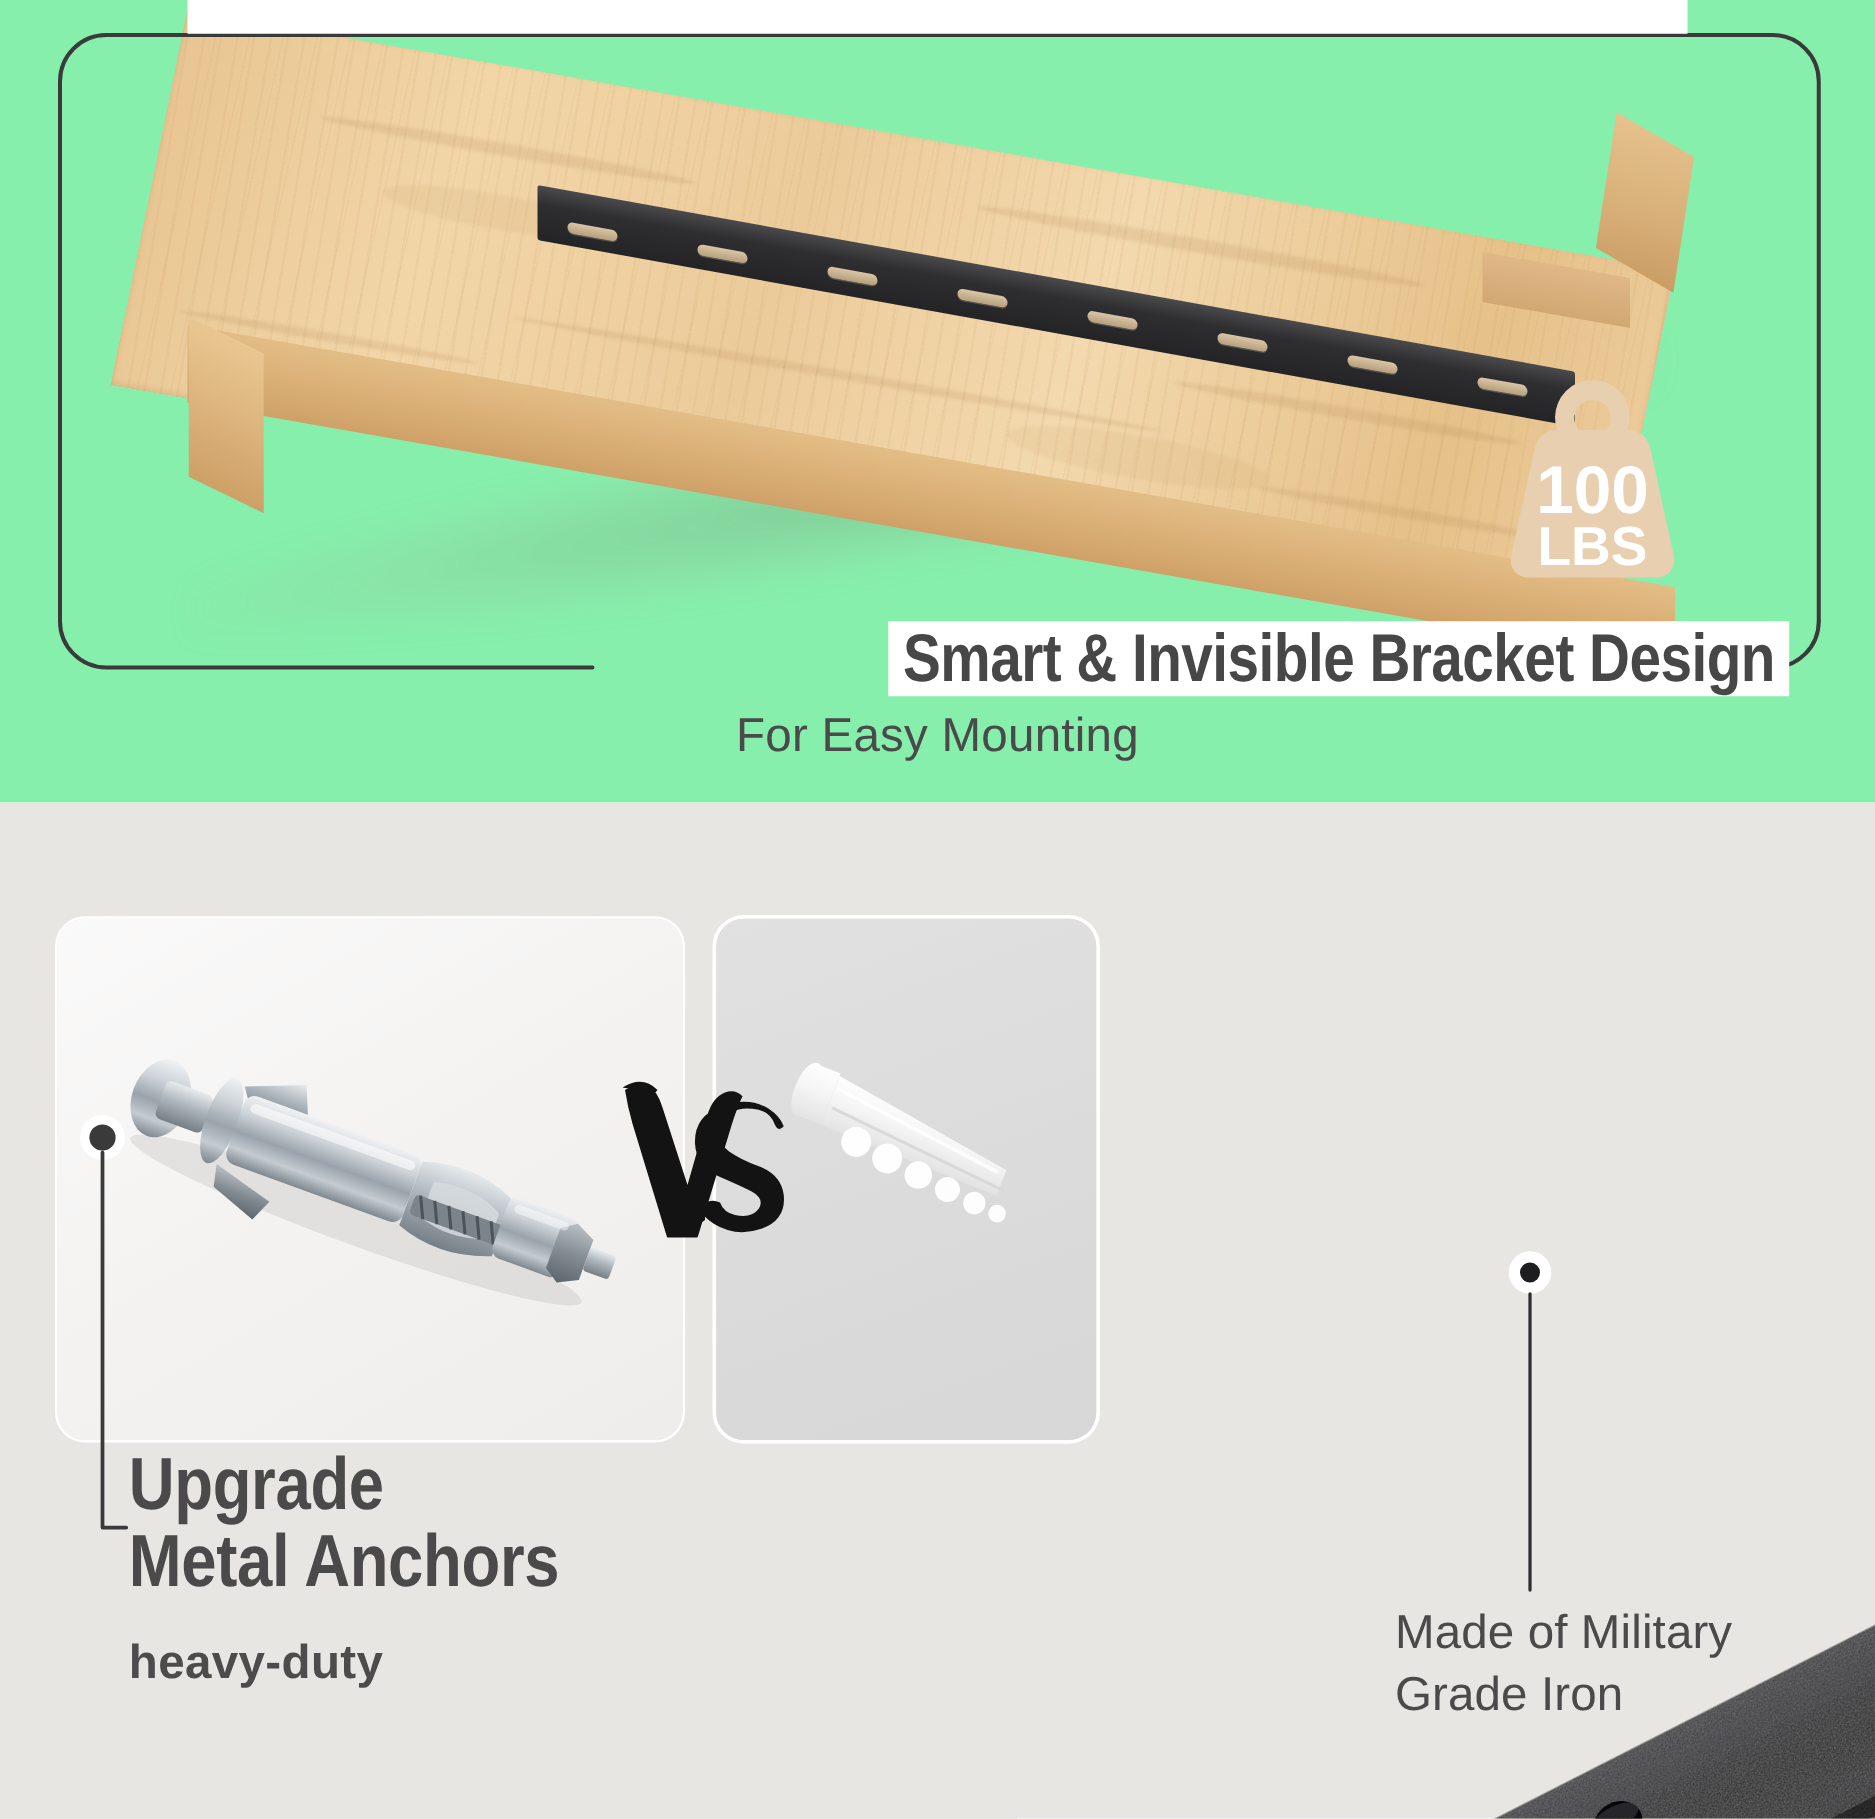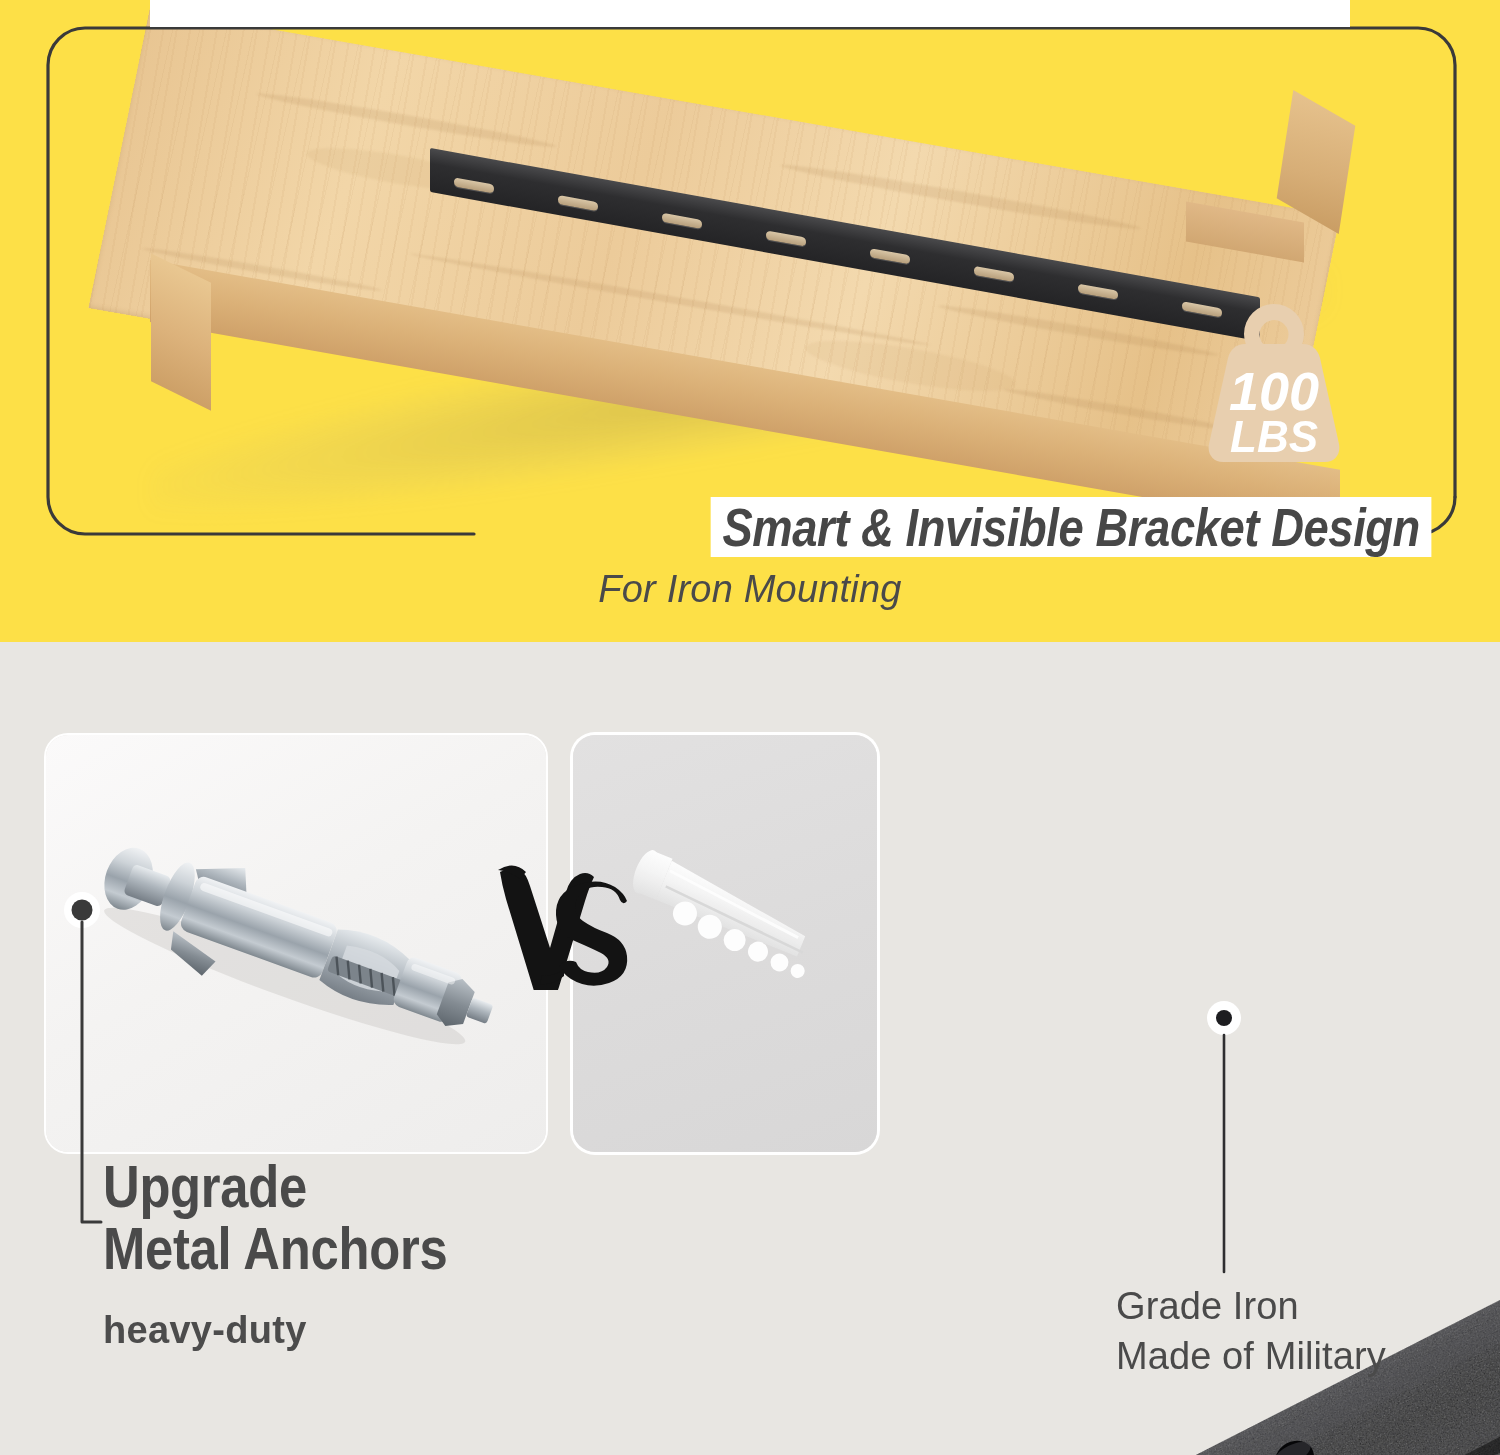--- a/index.html
+++ b/index.html
@@ -7,21 +7,21 @@
   html, body { background:#ffffff; }
   body {
     width:1500px; height:1455px;
     font-family:"Liberation Sans", sans-serif;
     position:relative; overflow:hidden;
   }
 
   
   #top-section {
     position:absolute; left:0; top:0; width:1500px; height:642px;
-    background:#fde047; overflow:hidden;font-style:italic;
+    background:#86efac; overflow:hidden;
   }
 
   
   #frame-svg { position:absolute; left:0; top:0; width:1500px; height:642px; }
 
   
   #shelf-stage {
     position:absolute; left:0; top:0; width:1500px; height:560px;
   }
   .shelf-shadow {
@@ -261,21 +261,21 @@
 
     <path d="M1455 497 L1455 65 A37 37 0 0 0 1418 28 L85 28 A37 37 0 0 0 48 65 L48 497 A37 37 0 0 0 85 534 L474 534" fill="none" stroke="#3a3a3a" stroke-width="3.2" stroke-linecap="round"></path>
     <path d="M1366 534 L1418 534 A37 37 0 0 0 1455 497" fill="none" stroke="#3a3a3a" stroke-width="3.2" stroke-linecap="round"></path>
 
     <rect x="150" y="0" width="1200" height="27" fill="#ffffff"></rect>
   </svg>
 
   <div id="headline-wrap">
     <h1 id="headline">Smart &amp; Invisible Bracket Design</h1>
   </div>
-  <div id="subtitle">For Iron Mounting</div>
+  <div id="subtitle">For Easy Mounting</div>
 </section>
 
 <section id="bottom-section">
 
   <div id="metal-card">
     <div class="metal-anchor">
       <svg viewBox="0 0 440 230" xmlns="http://www.w3.org/2000/svg" aria-hidden="true">
         <defs>
           <linearGradient id="steel" x1="0" y1="0" x2="0" y2="1">
             <stop offset="0%" stop-color="#f0f2f4"></stop>
@@ -439,15 +439,15 @@
   </g>
 </svg>
 
 <div id="anchor-text">
   <div class="big-condensed">Upgrade</div>
   <div class="big-condensed">Metal Anchors</div>
   <div id="anchor-sub">heavy-duty</div>
 </div>
 
 <div id="iron-text">
+  <div>Made of Military</div>
   <div>Grade Iron</div>
-  <div>Made of Military</div>
 </div>
 
 </body></html>

